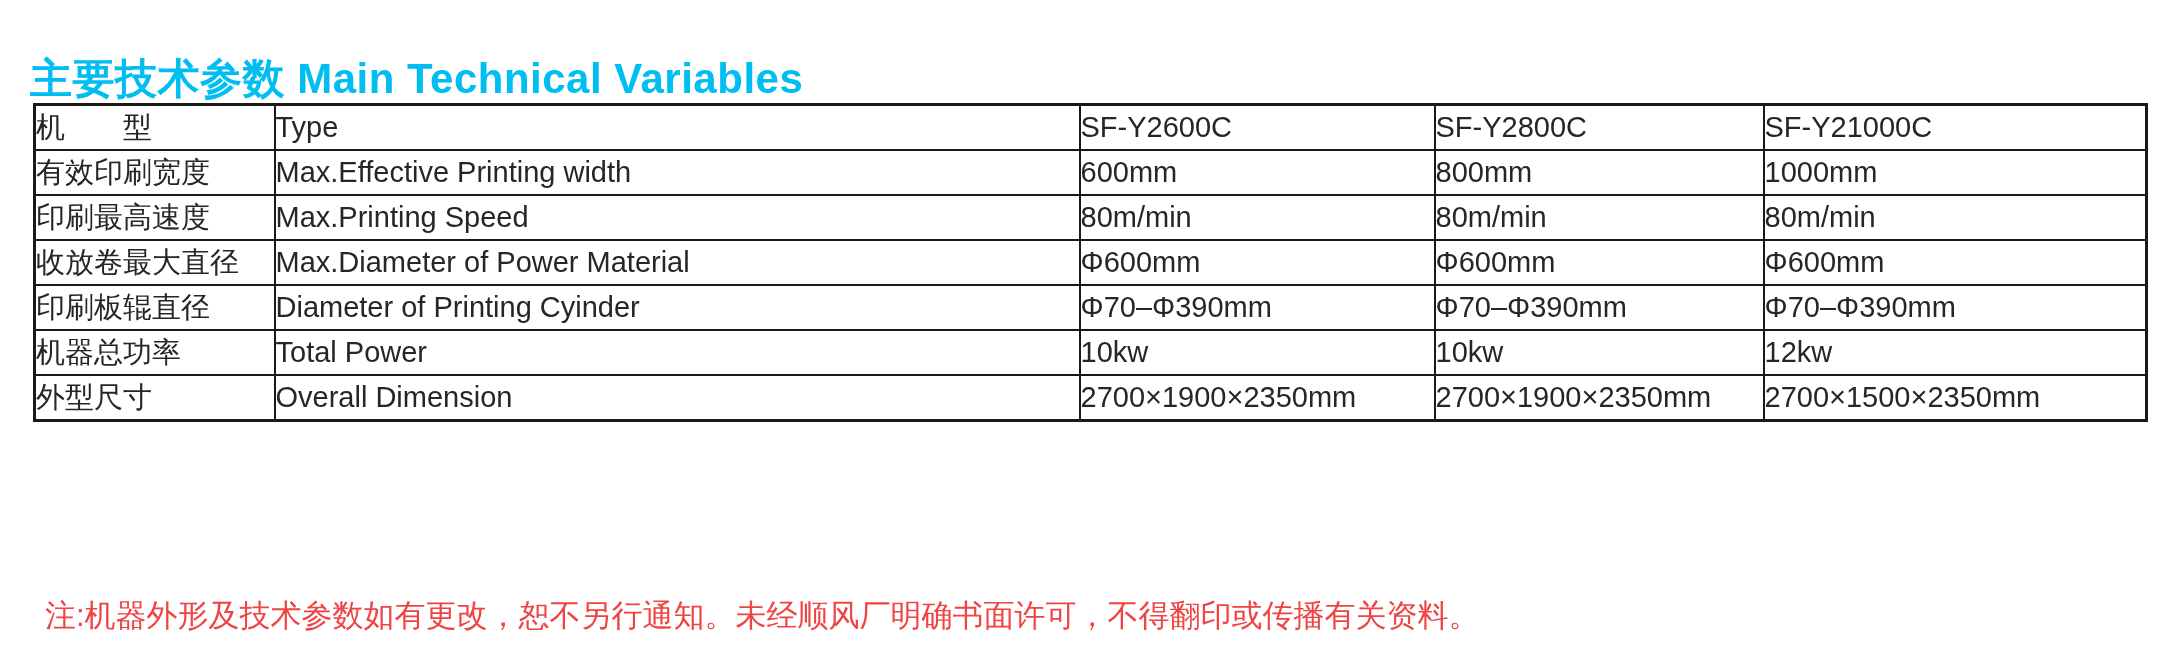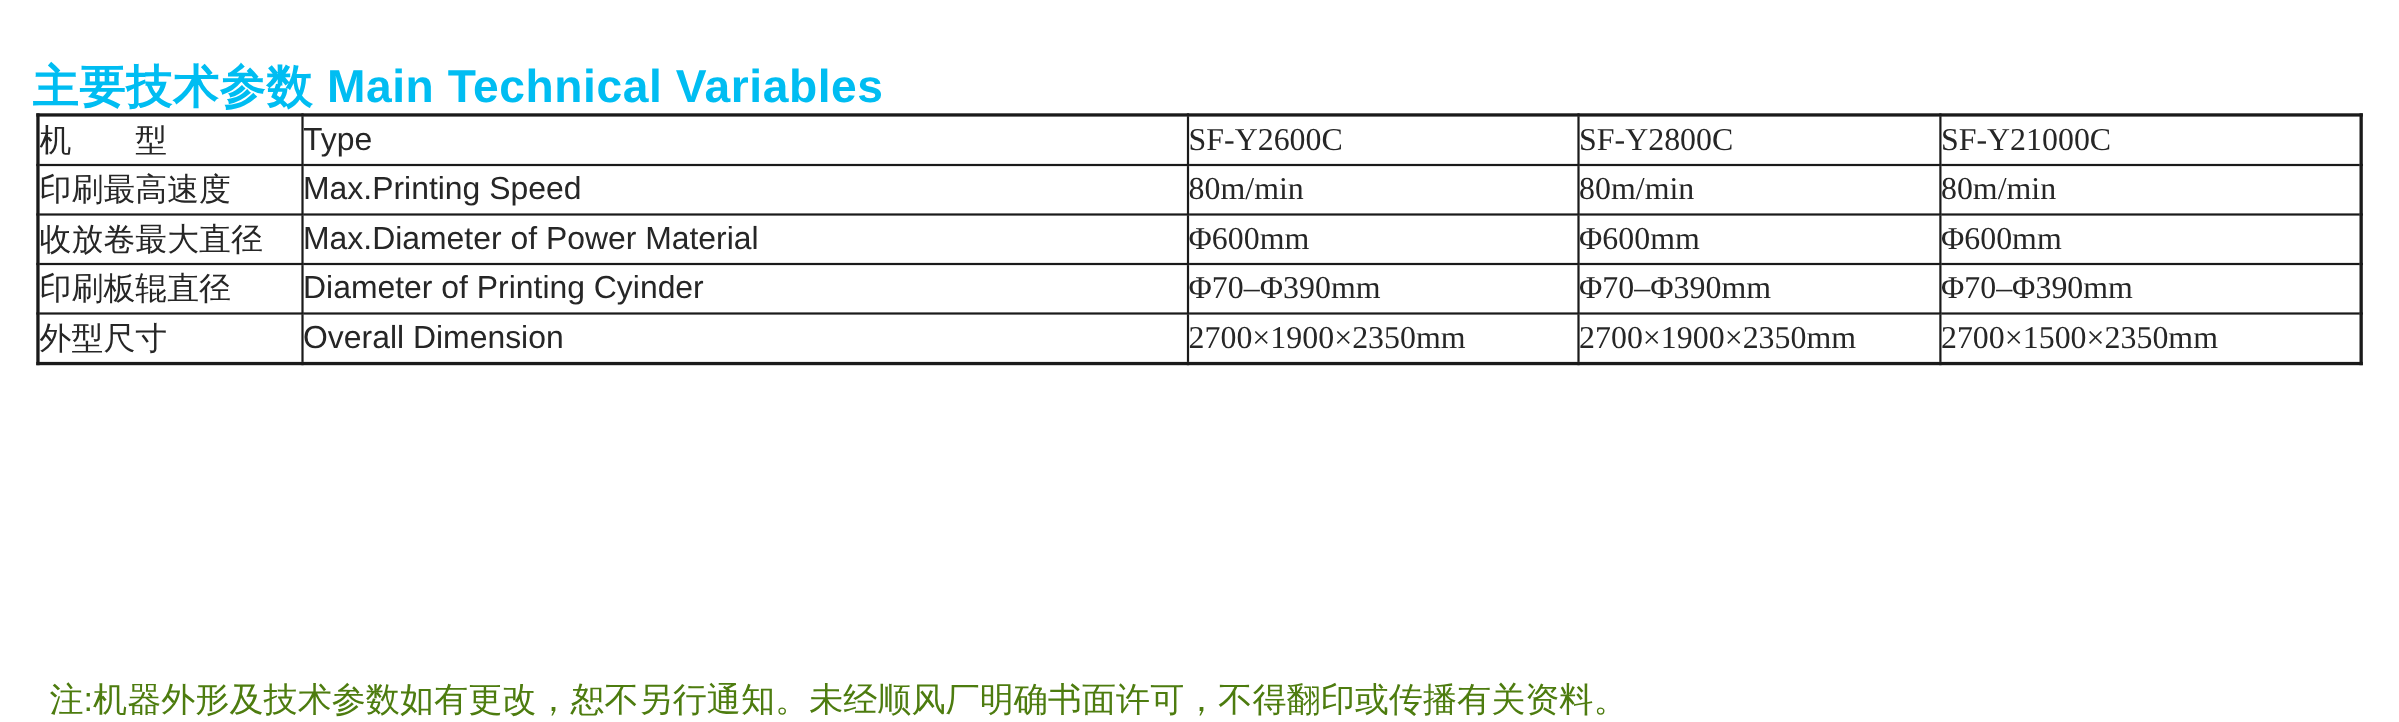--- a/index.html
+++ b/index.html
@@ -43,30 +43,29 @@
     color: #262626;
     vertical-align: middle;
     padding: 0;
     white-space: pre;
     overflow: hidden;
     margin-left: 29px;
   }
   td.col-zh   { padding-left: 28px; }
   td.col-zh-header { padding-left: 58px; }
   td.col-en   { padding-left: 25px; }
-  td.col-val  { padding-left: 32px; font-family: Liberation Serif, serif; }
+  td.col-val  { padding-left: 32px; }
   .footer-note {
     position: absolute;
     left: 45px;
     top: 597px;
     font-size: 31px;
     line-height: 1.2;
-    color: #4d7c0f;
+    color: #ef4444;
     white-space: pre;
-    margin-top: 20px;
   }
 </style>
 </head>
 <body>
 
 <div class="page-title">主要技术参数 Main Technical Variables</div>
 
 <table class="spec-table">
   <colgroup>
     <col style="width:240px">
@@ -76,20 +75,27 @@
     <col style="width:383px">
   </colgroup>
   <tbody>
     <tr>
       <td class="col-zh col-zh-header">机　　型</td>
       <td class="col-en">Type</td>
       <td class="col-val">SF-Y2600C</td>
       <td class="col-val">SF-Y2800C</td>
       <td class="col-val">SF-Y21000C</td>
     </tr>
+  <tr>
+        <td class="col-zh">有效印刷宽度</td>
+        <td class="col-en">Max.Effective Printing width</td>
+        <td class="col-val">600mm</td>
+        <td class="col-val">800mm</td>
+        <td class="col-val">1000mm</td>
+      </tr>
       <tr>
         <td class="col-zh">印刷最高速度</td>
         <td class="col-en">Max.Printing Speed</td>
         <td class="col-val">80m/min</td>
         <td class="col-val">80m/min</td>
         <td class="col-val">80m/min</td>
       </tr>
       <tr>
         <td class="col-zh">收放卷最大直径</td>
         <td class="col-en">Max.Diameter of Power Material</td>
@@ -98,20 +104,27 @@
         <td class="col-val">Φ600mm</td>
       </tr>
       <tr>
         <td class="col-zh">印刷板辊直径</td>
         <td class="col-en">Diameter of Printing Cyinder</td>
         <td class="col-val">Φ70–Φ390mm</td>
         <td class="col-val">Φ70–Φ390mm</td>
         <td class="col-val">Φ70–Φ390mm</td>
       </tr>
       <tr>
+        <td class="col-zh">机器总功率</td>
+        <td class="col-en">Total Power</td>
+        <td class="col-val">10kw</td>
+        <td class="col-val">10kw</td>
+        <td class="col-val">12kw</td>
+      </tr>
+      <tr>
         <td class="col-zh">外型尺寸</td>
         <td class="col-en">Overall Dimension</td>
         <td class="col-val">2700×1900×2350mm</td>
         <td class="col-val">2700×1900×2350mm</td>
         <td class="col-val">2700×1500×2350mm</td>
       </tr>
     </tbody>
 </table>
 
 <div class="footer-note">注:机器外形及技术参数如有更改，恕不另行通知。未经顺风厂明确书面许可，不得翻印或传播有关资料。</div>

